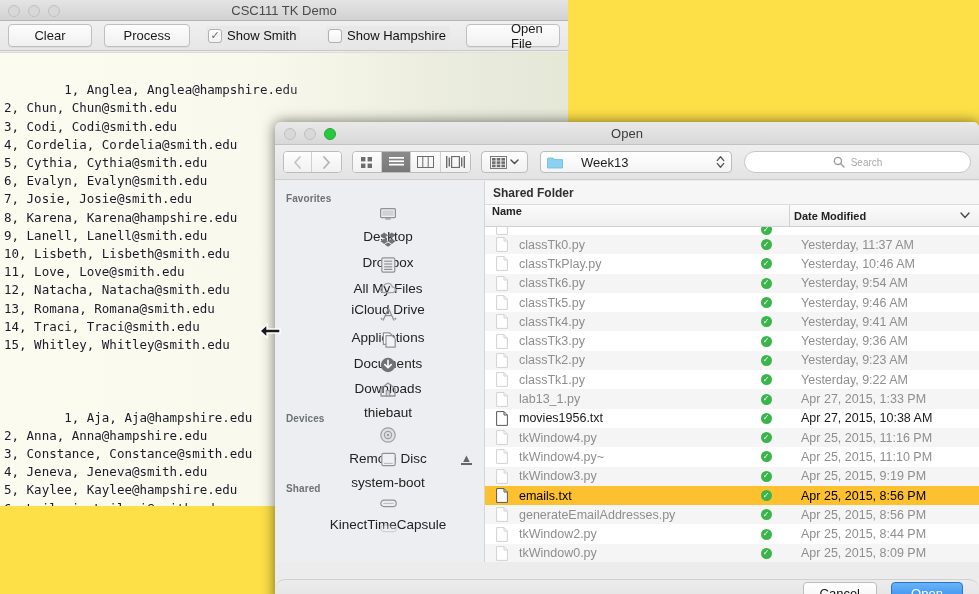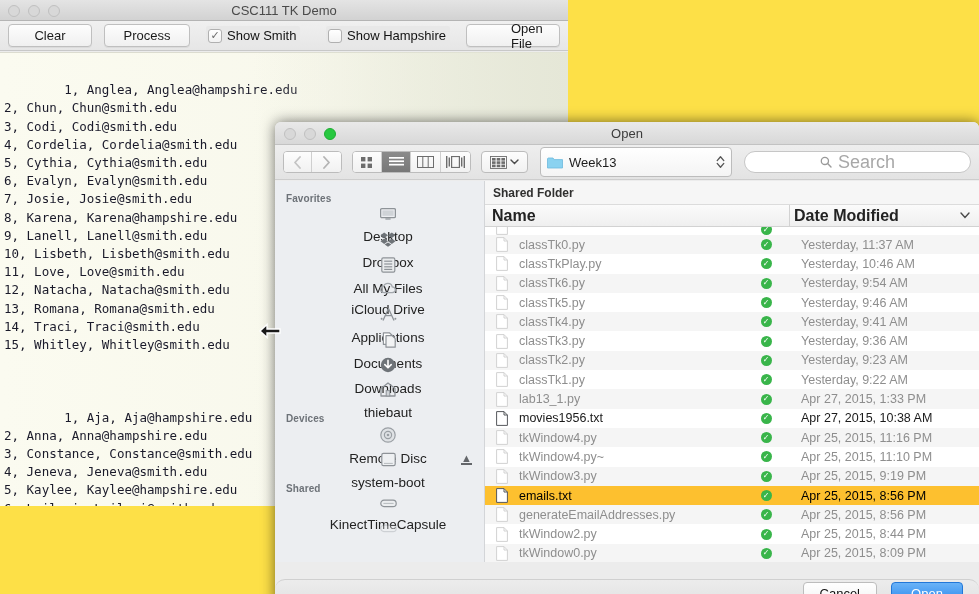--- a/index.html
+++ b/index.html
@@ -128,34 +128,34 @@
   #nav-seg { margin-right: 10px; }
   #nav-seg > div { width: 29px; }
   #view-seg > div { width: 30px; }
   #arrange-btn {
     margin-left: 10px; width: 48px; height: 22px;
     border: 1px solid #bcbcbc; border-radius: 4px;
     background: linear-gradient(to bottom,#fdfdfd,#f1f1f1);
     display: flex; align-items: center; justify-content: center; gap: 3px;
   }
   #path-popup {
-    margin-left: 12px; width: 196px; height: 30px;
+    margin-left: 12px; width: 196px; height: 22px;
     border: 1px solid #bcbcbc; border-radius: 4px;
     background: linear-gradient(to bottom,#ffffff,#f4f4f4);
-    display: flex; align-items: center; padding: 0 6px; gap: 6px;
+    display: flex; align-items: center; padding: 0 6px; gap: 18px;
     position: relative;
   }
   #path-label { font-size: 13px; color: #1d1d1d; flex: 1; }
   #search-field {
     margin-left: 12px; width: 232px; height: 22px;
     border: 1px solid #c6c6c6; border-radius: 11px;
     background: #ffffff;
     display: flex; align-items: center; justify-content: center; gap: 6px;
   }
-  #search-ph { font-size: 18px; color: #a8a8a8; }
+  #search-ph { font-size: 10px; color: #a8a8a8; }
 
   #od-body {
     position: absolute; left: 0; top: 59px; right: 0; bottom: 44px;
     display: flex; background: #fff;
   }
   #od-sidebar {
     width: 210px; background: #eceef1; border-right: 1px solid #d3d5d8;
     overflow: hidden; padding-top: 6px;
   }
   .sb-header {
@@ -169,23 +169,23 @@
   .sb-item .sbi { width: 17px; height: 17px; display: flex; align-items: center; justify-content: center; }
   .eject { position: absolute; right: 12px; font-size: 11px; color: #63666a; }
 
   #od-filelist { flex: 1; display: flex; flex-direction: column; background: #fff; }
   #fl-pathbar {
     height: 24px; background: #f6f6f6; border-bottom: 1px solid #dcdcdc;
     display: flex; align-items: center; padding-left: 8px;
     font-size: 12px; font-weight: bold; color: #30302f;
   }
   #fl-header {
-    height: 22px; display: flex; align-items: center;
+    height: 22px; display: flex; align-items: flex-start;
     background: linear-gradient(to bottom, #fbfbfb, #efefef);
-    border-bottom: 1px solid #d2d2d2; font-size: 16px; font-weight: bold; color: #222;
+    border-bottom: 1px solid #d2d2d2; font-size: 11px; font-weight: bold; color: #222;
   }
   #fl-header .col-name { flex: 1; padding-left: 7px; }
   #fl-header .col-date {
     width: 190px; padding-left: 4px; border-left: 1px solid #d2d2d2;
     height: 100%; display: flex; align-items: center; position: relative;
   }
   #fl-header .sortchev { position: absolute; right: 9px; font-size: 10px; color: #4a4a4a; }
 
   #fl-rows { flex: 1; overflow: hidden; position: relative; }
   .fl-row {

